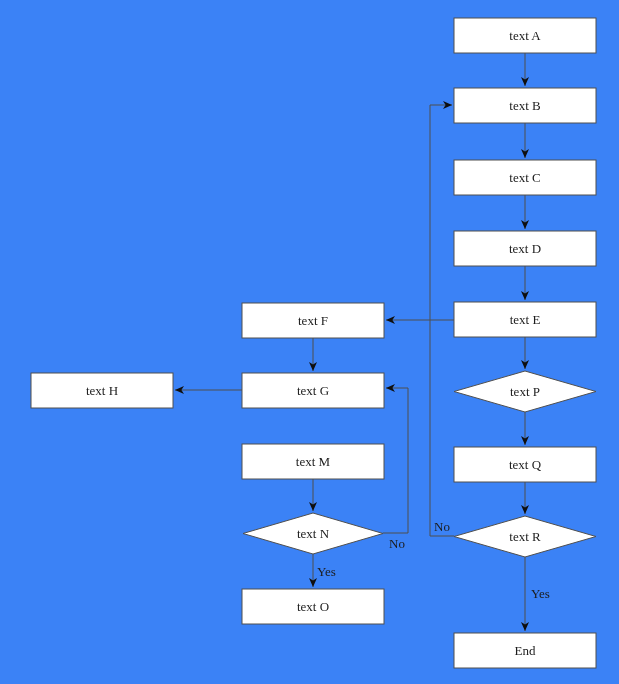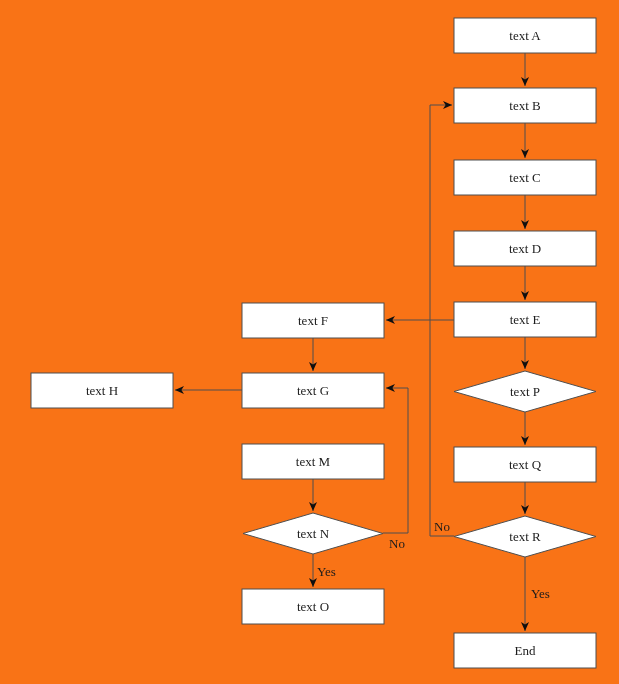--- a/index.html
+++ b/index.html
@@ -4,21 +4,21 @@
 <style>
   html, body {
     margin: 0;
     padding: 0;
     background: #ffffff;
   }
   .canvas {
     position: relative;
     width: 619px;
     height: 684px;
-    background: #f97316;
+    background: #3b82f6;
     overflow: hidden;
   }
   svg {
     display: block;
   }
   .node-shape {
     fill: #ffffff;
     stroke: #4f4f4f;
     stroke-width: 1;
   }

